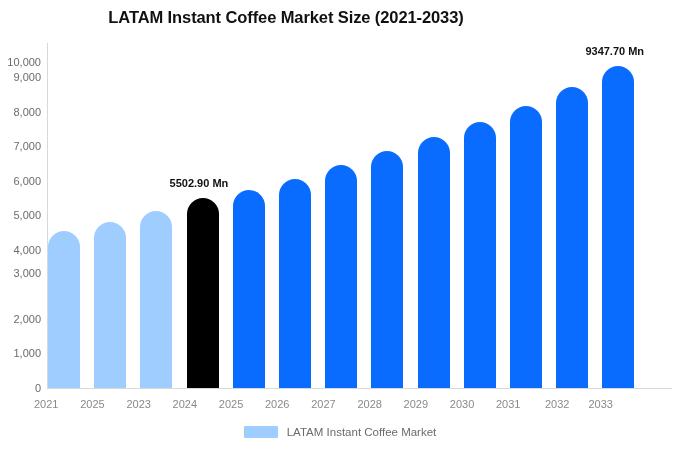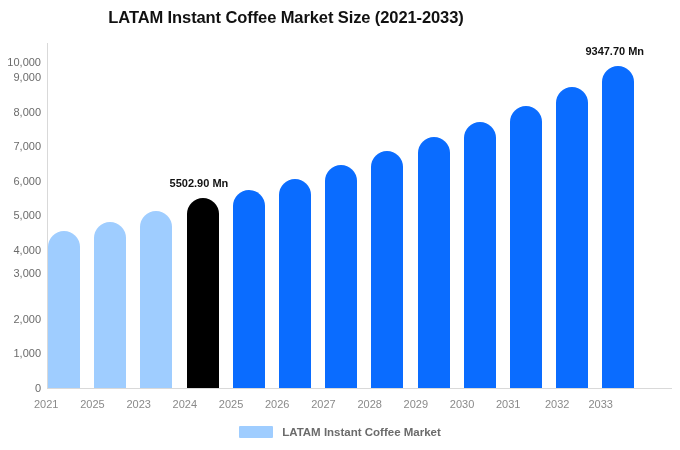--- a/index.html
+++ b/index.html
@@ -113,21 +113,20 @@
   
   .legend {
     position: absolute;
     left: 0;
     top: 426px;
     width: 680px;
     display: flex;
     justify-content: center;
     align-items: center;
     gap: 9px;
-    font-weight: bold;
   }
   .legend-swatch {
     width: 34px;
     height: 12px;
     background: #9fcdff;
     border-radius: 1px;
     flex: 0 0 auto;
   }
   .legend-label {
     font-size: 11.5px;

